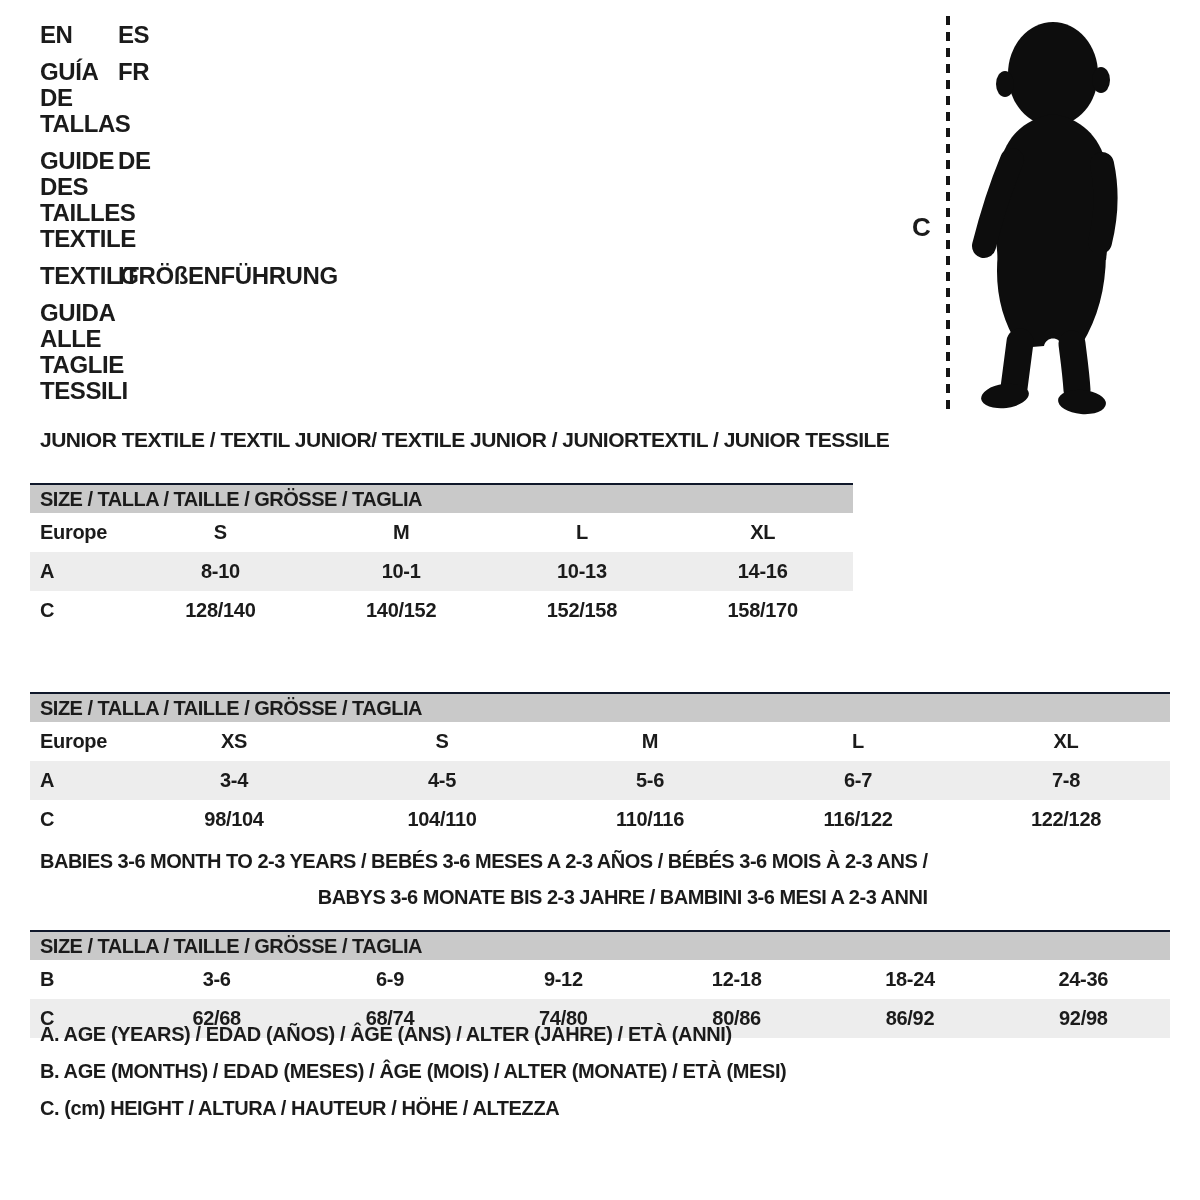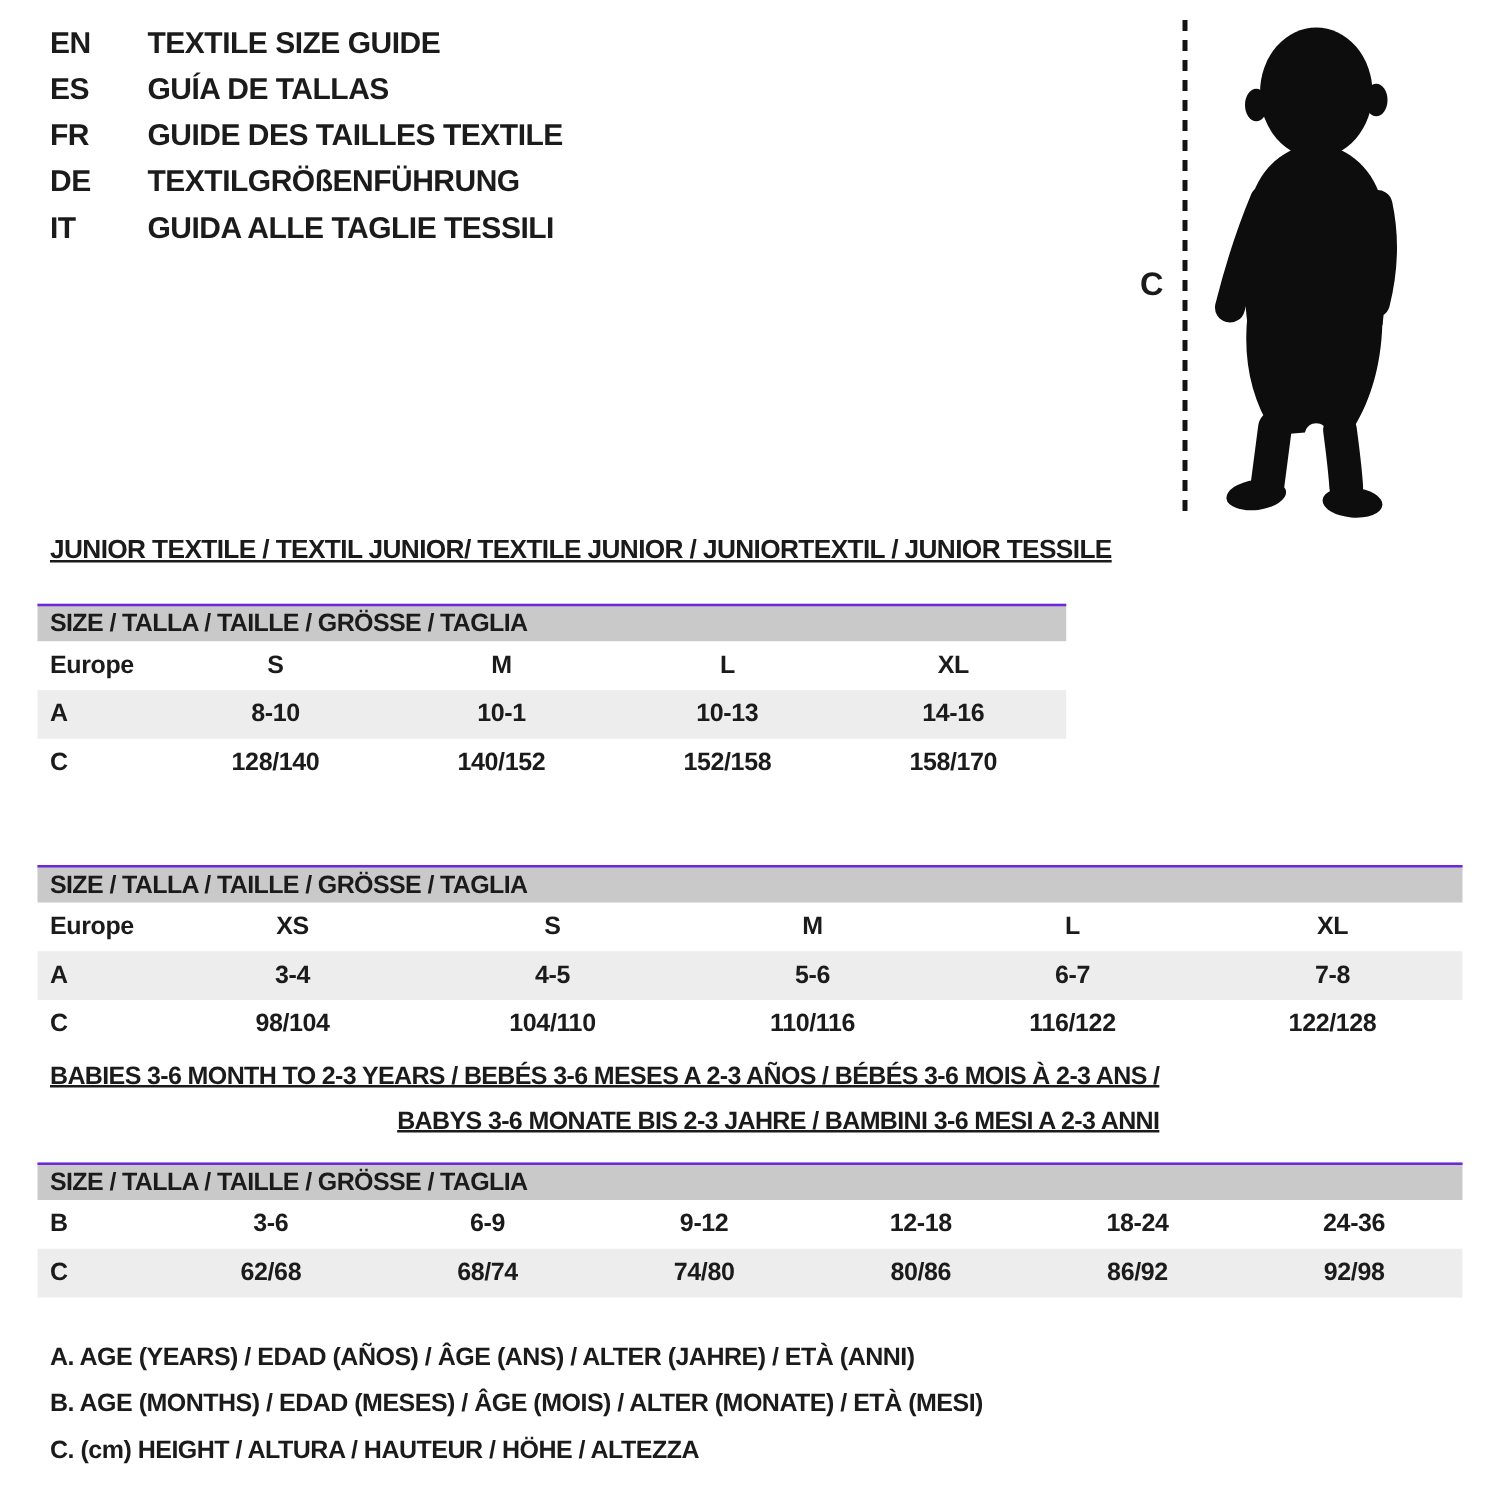--- a/index.html
+++ b/index.html
@@ -15,49 +15,48 @@
   .lang-grid{top:22px;left:40px;display:grid;grid-template-columns:78px auto;row-gap:11px;
     font-size:24px;letter-spacing:-0.4px;line-height:26px;}
 
   
   .figure-c{top:212px;left:912px;font-size:26px;letter-spacing:-0.5px;}
   .dash-line{top:16px;left:946px;width:4px;height:400px;
     background:repeating-linear-gradient(to bottom,#141414 0 9px,transparent 9px 16px);}
   .baby-svg{top:12px;left:958px;}
 
   
-  .section-heading{font-size:21px;letter-spacing:-0.5px;white-space:nowrap;text-decoration:underline;}
+  .section-heading{font-size:21px;letter-spacing:-0.5px;white-space:nowrap;}
   #junior-heading{top:428px;left:40px;}
   #children-heading{top:640px;left:40px;}
   #babies-heading{top:843px;left:40px;line-height:36px;font-size:20px;text-align:right;}
   .sub-small{font-size:13px;vertical-align:-4px;letter-spacing:-0.5px;}
 
   
   .tbl{box-sizing:border-box;}
   #junior-table{top:483px;left:30px;width:823px;}
   #children-table{top:692px;left:30px;width:1140px;}
   #babies-table{top:930px;left:30px;width:1140px;}
-  .size-band{height:30px;line-height:28px;background:#c9c9c9;border-top:2px solid #6d28d9;
+  .size-band{height:30px;line-height:28px;background:#c9c9c9;border-top:2px solid #0f172a;
     padding-left:10px;font-size:20px;letter-spacing:-0.5px;box-sizing:border-box;}
   .trow{display:flex;height:39px;align-items:center;font-size:20px;letter-spacing:-0.3px;}
   .cell-l{width:100px;padding-left:10px;box-sizing:border-box;text-align:left;}
   .cell{flex:1;text-align:center;}
   .stripe{background:#ededed;}
 
   
-  #legend{top:1068px;left:40px;font-size:20px;line-height:37px;letter-spacing:-0.4px;}
+  #legend{top:1016px;left:40px;font-size:20px;line-height:37px;letter-spacing:-0.4px;}
 </style>
 </head>
 <body>
 
 <div class="canvas">
 
   <div class="abs lang-grid">
     <span>EN</span>
-    <span>TEXTILE SIZE GUIDE</span>
     <span>ES</span>
     <span>GUÍA DE TALLAS</span>
     <span>FR</span>
     <span>GUIDE DES TAILLES TEXTILE</span>
     <span>DE</span>
     <span>TEXTILGRÖßENFÜHRUNG</span>
     <span>IT</span>
     <span>GUIDA ALLE TAGLIE TESSILI</span>
   </div>
 

